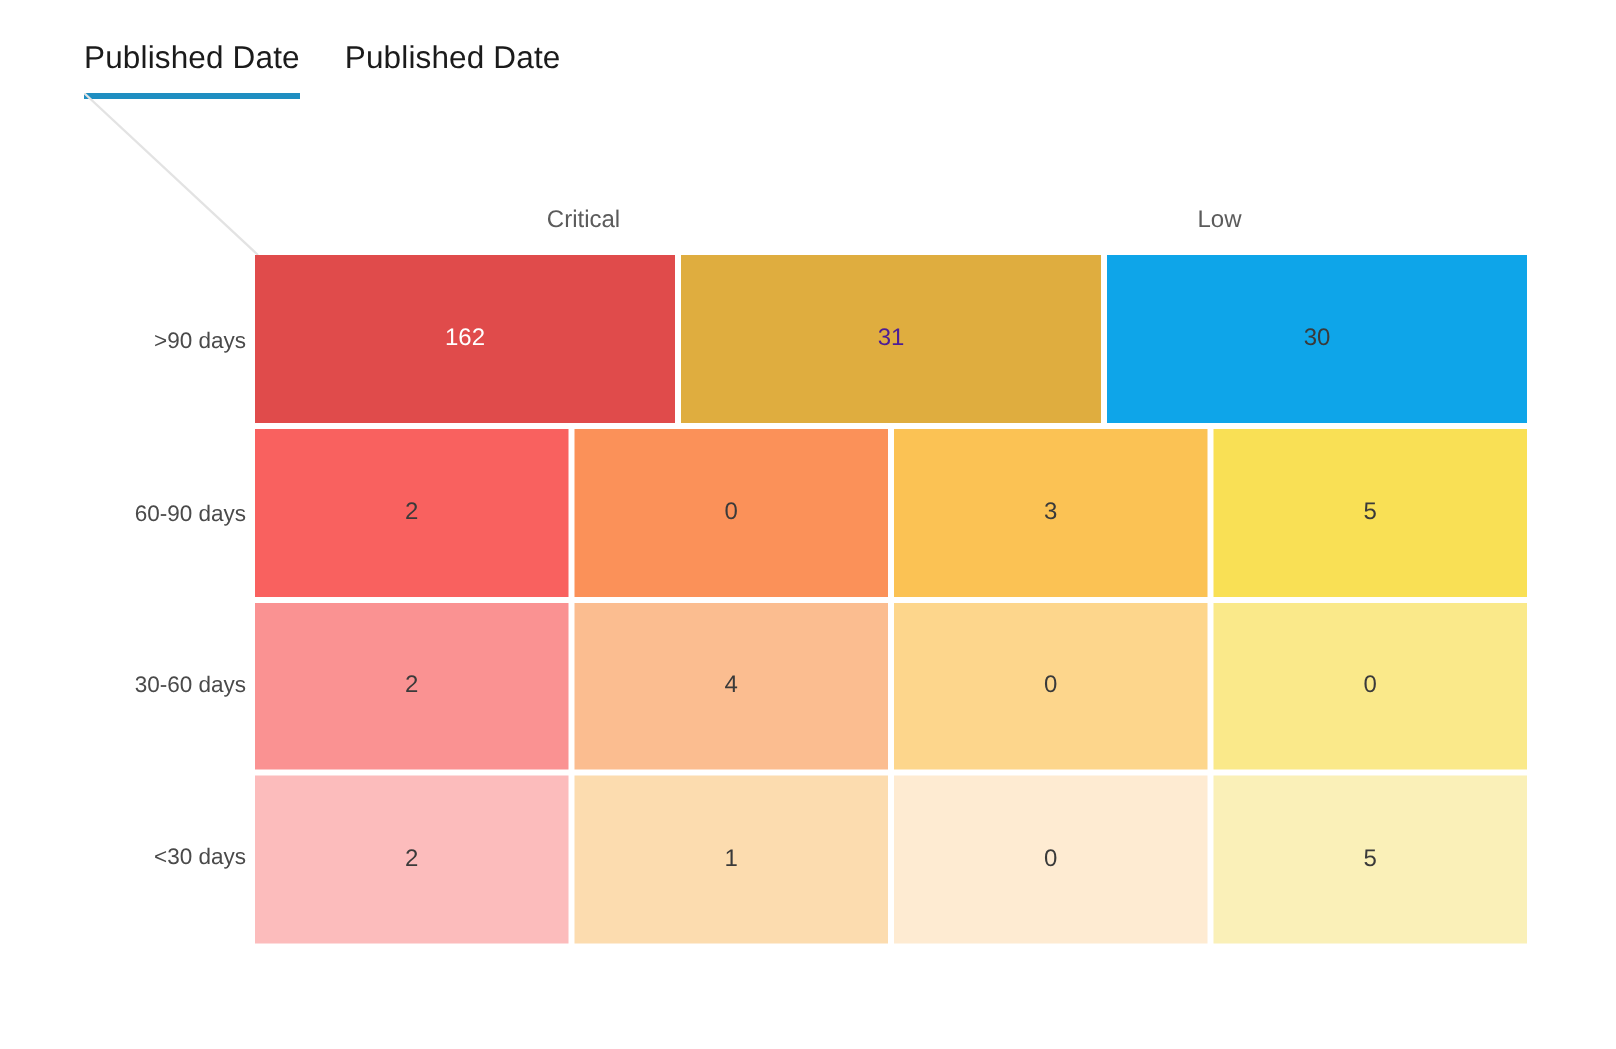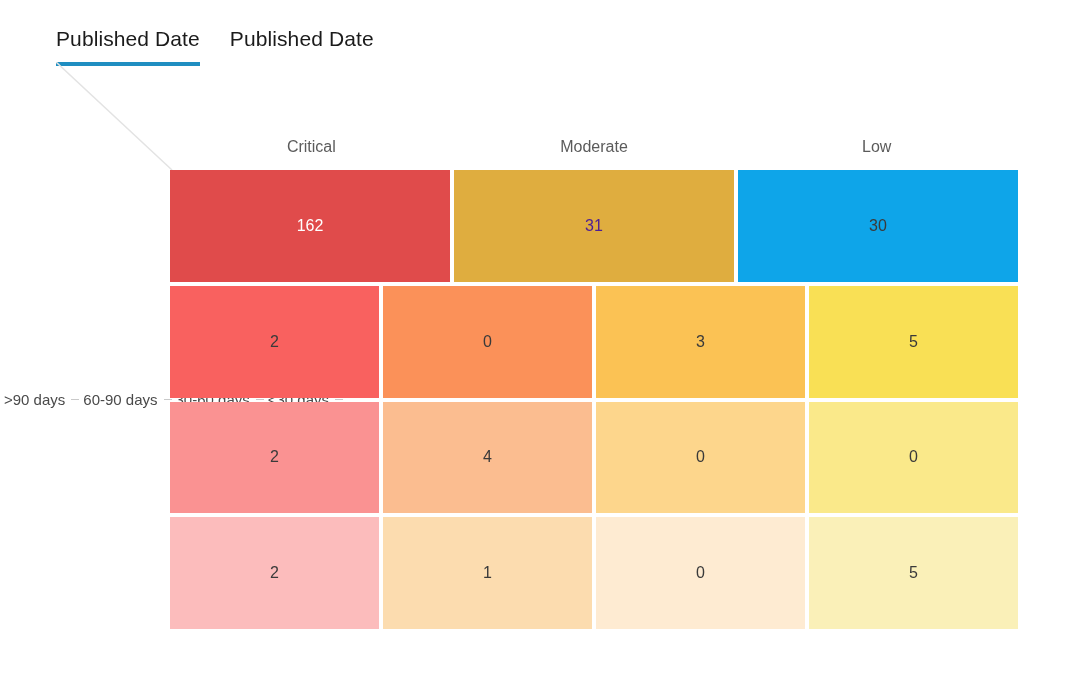--- a/index.html
+++ b/index.html
@@ -20,27 +20,27 @@
   }
   .tab.active { border-bottom:4px solid #7f1d1d; }
   .tab.inactive { border-bottom:4px solid transparent; }
 
   
   .connector { position:absolute; left:56px; top:62px; width:120px; height:112px; pointer-events:none; }
 
   
   .chart { position:absolute; left:170px; top:170px; width:848px; height:459px; }
 
-  .col-headers { position:absolute; left:170px; top:135px; width:848px; height:24px; display:flex; }
+  .col-headers { position:absolute; left:177px; top:135px; width:848px; height:24px; display:flex; }
   .col-head {
     flex:1 1 0; text-align:center; font-size:16px; color:#5b5b5b;
     line-height:24px; white-space:nowrap;
   }
 
-  .row-labels { position:absolute; left:4px; top:170px; width:170px; height:459px; display:flex; flex-direction:row; }
+  .row-labels { position:absolute; left:12px; top:170px; width:170px; height:459px; display:flex; flex-direction:column; }
   .row-label-wrap { flex:1 1 0; display:flex; align-items:center; justify-content:flex-end; padding-right:0px; }
   .row-label { font-size:15px; color:#4a4a4a; white-space:nowrap; }
   .tick { display:inline-block; width:8px; height:1px; background:#c9c9c9; margin-left:6px; margin-right:4px; vertical-align:middle; }
 
   .grid { position:absolute; inset:0; display:flex; flex-direction:column; gap:4px; }
   .grid-row { flex:1 1 0; display:flex; gap:4px; }
   .cell {
     flex:1 1 0; display:flex; align-items:center; justify-content:center;
     font-size:16px; cursor:pointer; user-select:none;
   }
@@ -60,21 +60,20 @@
       <span>Published Date</span>
     </div>
   </div>
 
   <svg class="connector">
     <line x1="0" y1="0" x2="116" y2="108" stroke="#e3e3e3" stroke-width="1.5"></line>
   </svg>
 
   <div class="col-headers" id="col-headers">
       <div class="col-head">Critical</div>
-      <div class="col-head">Moderate</div>
       <div class="col-head">Low</div>
     </div>
 
   <div class="row-labels" id="row-labels">
       <div class="row-label-wrap">
         <span class="row-label">&gt;90 days</span>
         <span class="tick"></span>
       </div>
       <div class="row-label-wrap">
         <span class="row-label">60-90 days</span>

